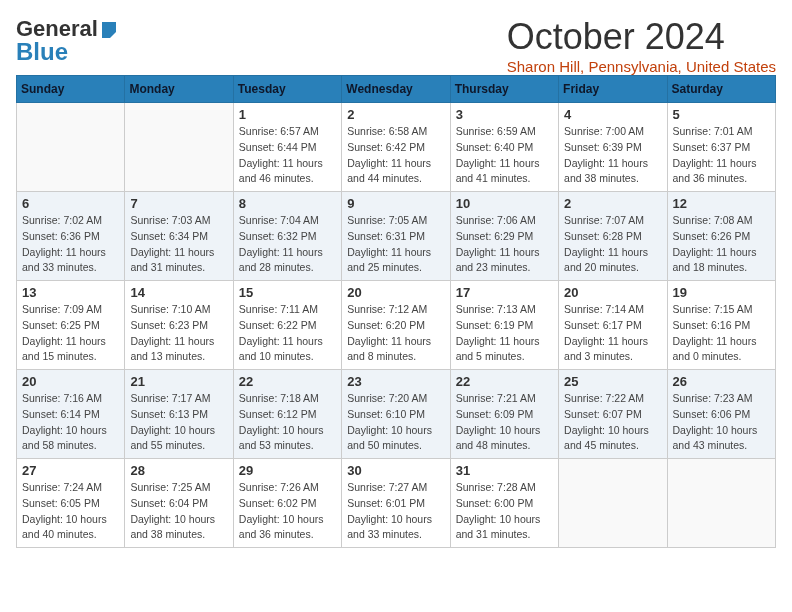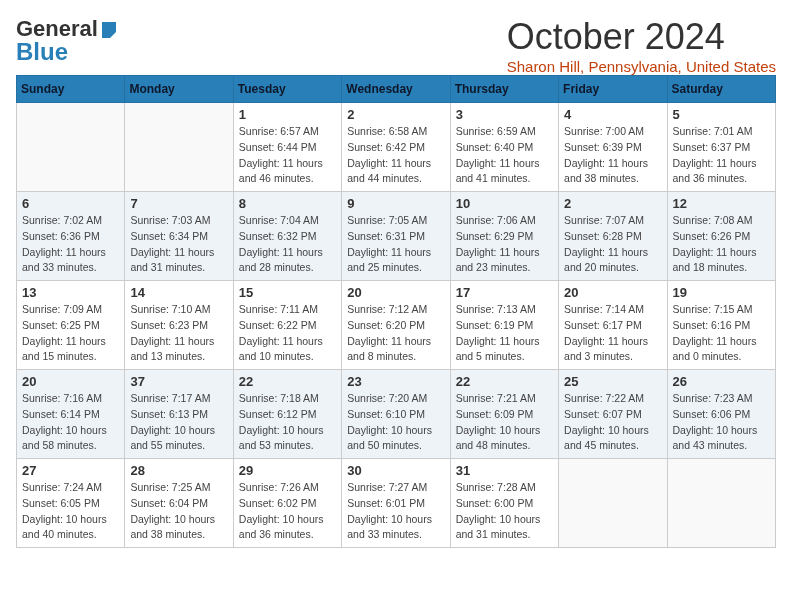--- a/index.html
+++ b/index.html
@@ -233,21 +233,21 @@
       </td>
       </tr>
       <tr>
         <td>
         <div class="day-number">20</div>
         <div class="day-info">
           Sunrise: 7:16 AM<br>Sunset: 6:14 PM<br>Daylight: 10 hours and 58 minutes.
         </div>
       </td>
         <td>
-        <div class="day-number">37</div>
+        <div class="day-number">21</div>
         <div class="day-info">
           Sunrise: 7:17 AM<br>Sunset: 6:13 PM<br>Daylight: 10 hours and 55 minutes.
         </div>
       </td>
         <td>
         <div class="day-number">22</div>
         <div class="day-info">
           Sunrise: 7:18 AM<br>Sunset: 6:12 PM<br>Daylight: 10 hours and 53 minutes.
         </div>
       </td>

